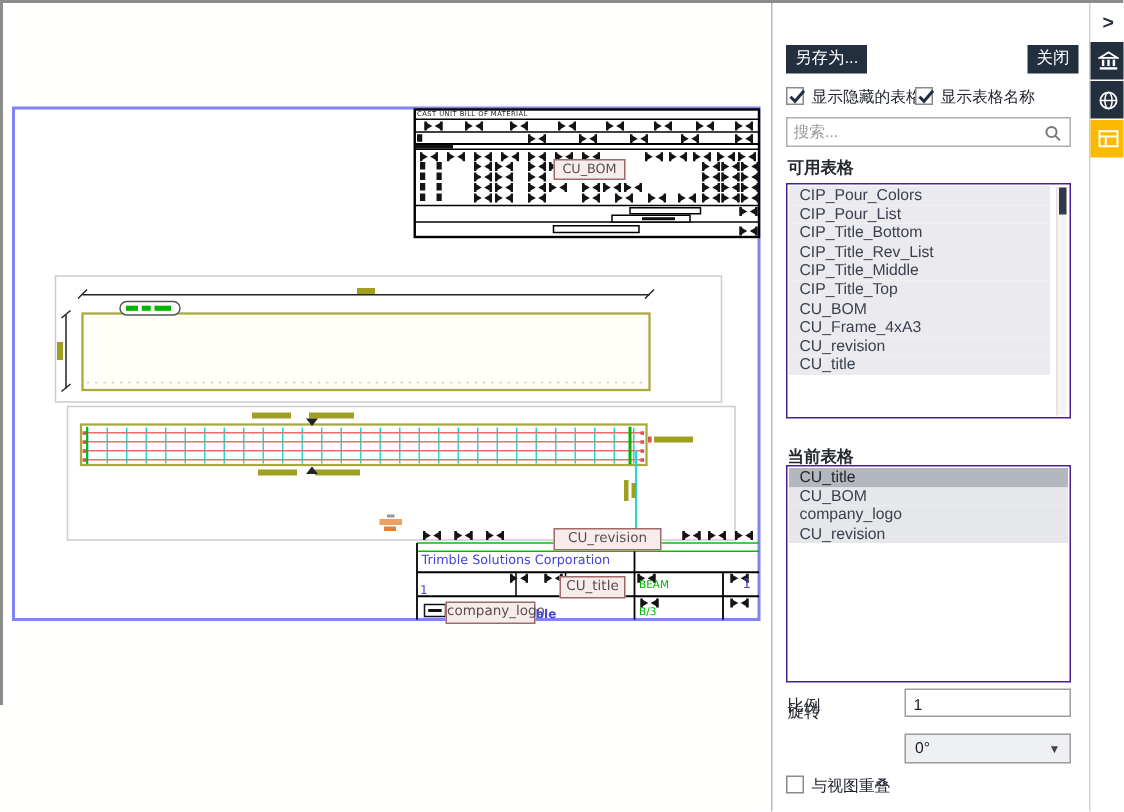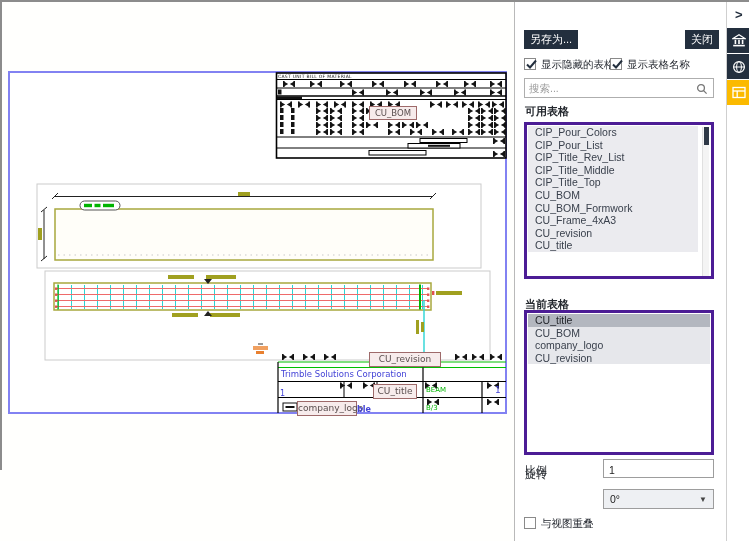--- a/index.html
+++ b/index.html
@@ -30,21 +30,21 @@
   .btn { position:absolute; height:19px; background:#232f3e; color:#fff; font-size:11px;
          text-align:center; line-height:19px; padding:0 6px; }
   .cb { position:absolute; width:12px; height:12px; background:#fff; border:1px solid #8a8a8a; }
   .cb svg { position:absolute; left:0; top:-1px; }
   .cb-label { position:absolute; font-size:10.5px; color:#1d2129; }
   .search-box { position:absolute; left:9px; top:76px; width:190px; height:20px; border:1px solid #aeaeae; background:#fff; }
   .search-box input { position:absolute; left:4px; top:1px; width:164px; height:16px; border:none; outline:none;
                       font-size:10.5px; color:#555; font-family:"Liberation Sans", sans-serif; background:transparent; }
   .search-box input::placeholder { color:#9a9a9a; }
   .sec-label { position:absolute; left:10px; font-size:11px; font-weight:bold; color:#24282e; }
-  .listbox { position:absolute; left:9px; width:190px; border:3px solid #4c1d95; background:#fff; overflow:hidden; }
+  .listbox { position:absolute; left:9px; width:190px; border:1px solid #4c1d95; background:#fff; overflow:hidden; }
   .listbox .item { height:12.6px; line-height:12.6px; font-size:10.5px; color:#3a414d;
                    padding-left:7px; background:#ebebef; white-space:nowrap; }
   .listbox.current .item { background:#e6e7eb; }
   .listbox.current .item.selected { background:#b3b7bf; color:#23262c; }
   .scrollbar { position:absolute; right:2px; top:2px; width:7px; height:152px; background:#f4f4f4; border-left:1px solid #e0e0e0; }
   .thumb { position:absolute; left:1px; top:0; width:5px; height:18px; background:#2f3947; }
   .fld-label { position:absolute; left:10px; font-size:11px; color:#24282e; }
   .fld-input { position:absolute; left:88px; width:111px; height:19px; border:1px solid #9d9d9d; background:#fff; }
   .fld-input input { width:100%; height:100%; border:none; outline:none; padding-left:5px;
                      font-size:10.5px; color:#222; font-family:"Liberation Sans", sans-serif; background:transparent; }
@@ -306,25 +306,25 @@
     </svg>
   </div>
 
   <div class="sec-label" style="top:102px;">可用表格</div>
 
   <div class="listbox" style="top:120px; height:157px;">
     <div style="margin:1px 13px 1px 1px;">
 
     <div class="item">CIP_Pour_Colors</div>
         <div class="item">CIP_Pour_List</div>
+        <div class="item">CIP_Title_Bottom</div>
         <div class="item">CIP_Title_Rev_List</div>
         <div class="item">CIP_Title_Middle</div>
         <div class="item">CIP_Title_Top</div>
         <div class="item">CU_BOM</div>
-        <div class="item">CU_BOM_Formwork</div>
         <div class="item">CU_Frame_4xA3</div>
         <div class="item">CU_revision</div>
         <div class="item">CU_title</div>
       </div>
     <div class="scrollbar">
       <div class="thumb"></div>
     </div>
   </div>
 
   <div class="sec-label" style="top:295px;">当前表格</div>

